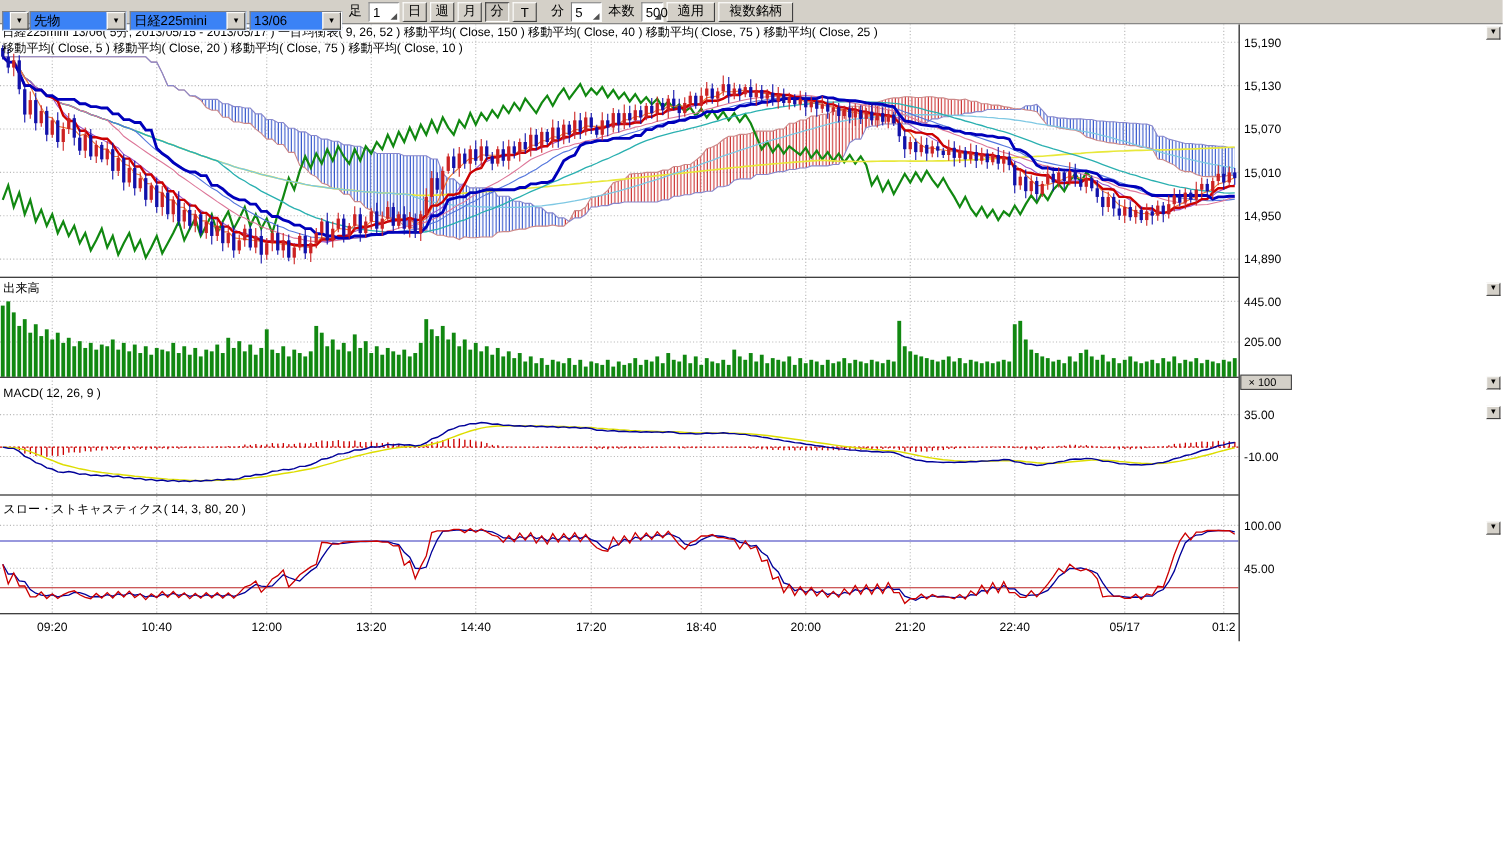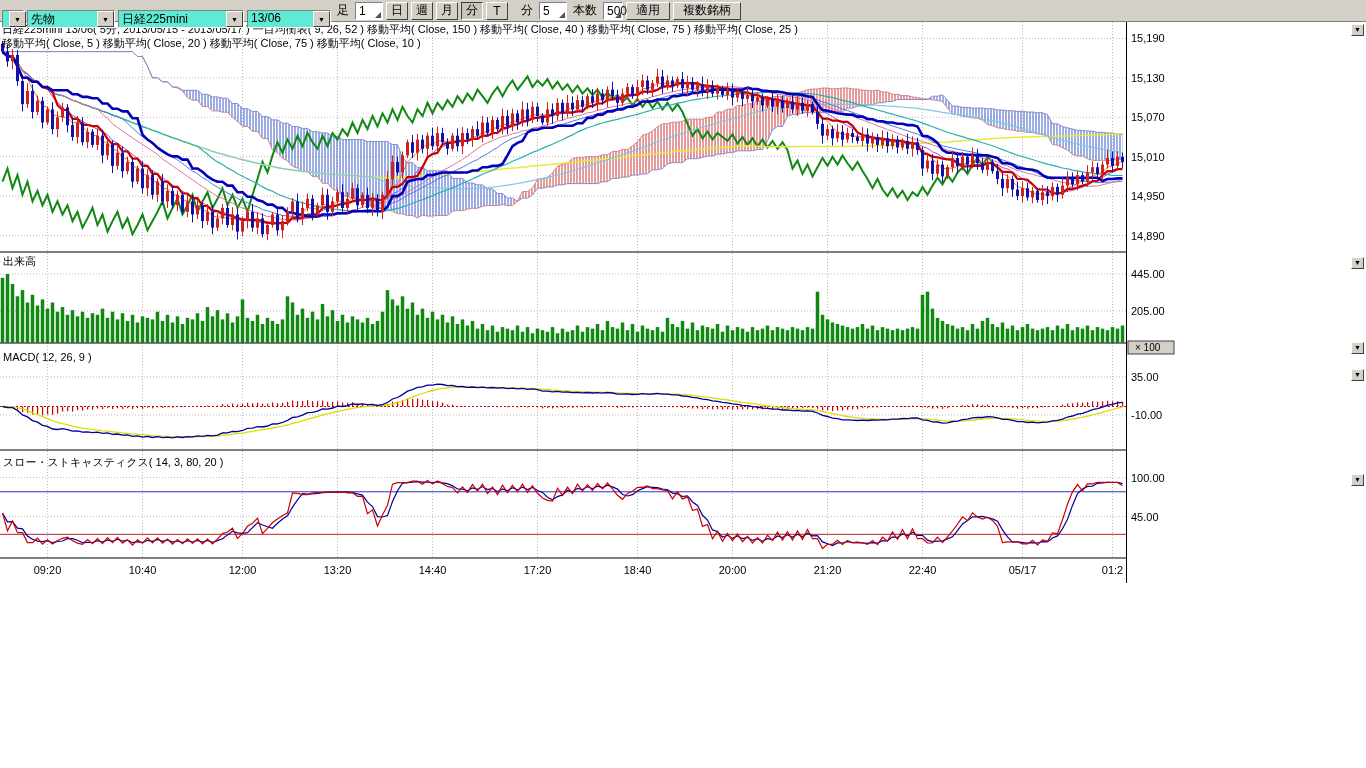--- a/index.html
+++ b/index.html
@@ -1,18 +1,18 @@
 <!DOCTYPE html>
 <html><head>
 <meta charset="utf-8">
 <style>
   html,body{margin:0;padding:0;}
   body{width:1366px;height:768px;background:#ffffff;font-family:"Liberation Sans",sans-serif;position:relative;overflow:hidden;}
   .toolbar{position:absolute;top:0;left:0;width:1366px;height:22px;background:#d4d0c8;border-bottom:1px solid #808080;display:flex;align-items:center;gap:3px;padding:0 2px;box-sizing:border-box;z-index:6;font-size:12px;}
-  .combo{display:flex;height:18px;background:#5eead4;border:1px solid;border-color:#808080 #ffffff #ffffff #808080;align-items:flex-start;box-sizing:border-box;margin-top:17px;}
+  .combo{display:flex;height:18px;background:#3b82f6;border:1px solid;border-color:#808080 #ffffff #ffffff #808080;align-items:center;box-sizing:border-box;margin-top:17px;}
   .combo-val{padding:0 3px;font-size:12px;flex:1;white-space:nowrap;overflow:hidden;}
   .combo-btn{width:15px;height:14px;background:#d4d0c8;border:1px solid;border-color:#ffffff #404040 #404040 #ffffff;font-size:7px;display:flex;align-items:center;justify-content:center;flex:none;}
   .tool-label{font-size:12px;margin:0 3px;white-space:nowrap;}
   .spin{position:relative;height:18px;background:#ffffff;border:1px solid;border-color:#808080 #ffffff #ffffff #808080;font-size:12px;padding:1px 9px 1px 3px;box-sizing:border-box;}
   .spin-grip{position:absolute;right:1px;bottom:1px;width:0;height:0;border-left:6px solid transparent;border-bottom:6px solid #505050;}
   .tbtn{height:18px;background:#d4d0c8;border:1px solid;border-color:#ffffff #404040 #404040 #ffffff;font-size:12px;font-family:"Liberation Sans",sans-serif;display:flex;align-items:center;justify-content:center;padding:0 9px;box-sizing:border-box;white-space:nowrap;}
   .period-btn{width:22px;padding:0;}
   .pressed{border-color:#404040 #ffffff #ffffff #404040;background:#c9c5bd;}
   .axis-btn{position:absolute;left:1351px;width:13px;height:12px;background:#d4d0c8;border:1px solid;border-color:#ffffff #404040 #404040 #ffffff;font-size:7px;line-height:10px;text-align:center;z-index:5;box-sizing:border-box;}
   #chart-svg{position:absolute;top:0;left:0;z-index:1;}
@@ -23,21 +23,21 @@
 
 <div class="toolbar">
   <div class="combo" style="width:22px">
     <span class="combo-val"></span>
     <span class="combo-btn">▼</span>
   </div>
   <div class="combo" style="width:88px">
     <span class="combo-val">先物</span>
     <span class="combo-btn">▼</span>
   </div>
-  <div class="combo" style="width:126px">
+  <div class="combo" style="width:106px">
     <span class="combo-val">日経225mini</span>
     <span class="combo-btn">▼</span>
   </div>
   <div class="combo" style="width:84px">
     <span class="combo-val">13/06</span>
     <span class="combo-btn">▼</span>
   </div>
   <span class="tool-label">足</span>
   <div class="spin" style="width:28px">
     <span>1</span>

